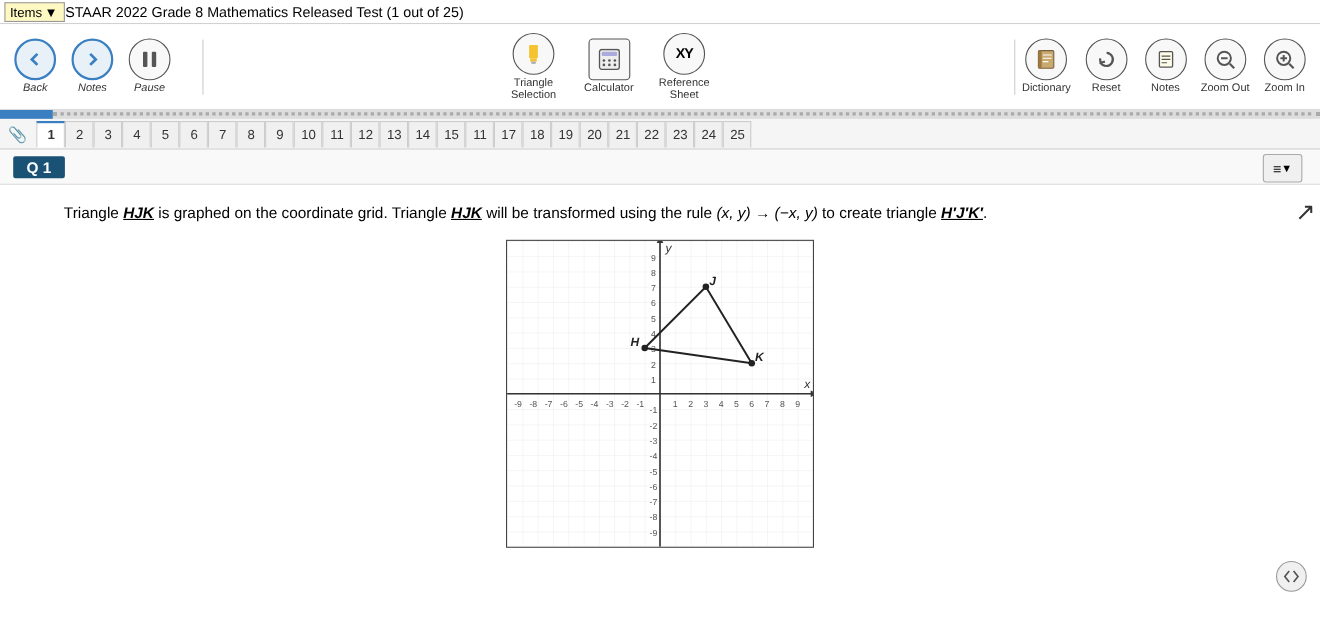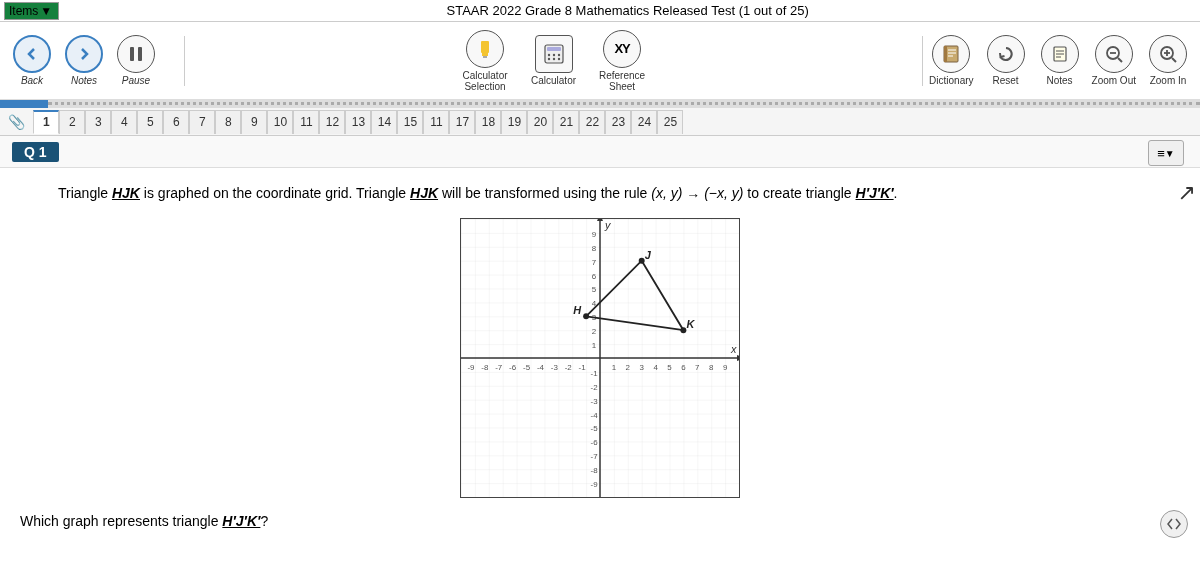--- a/index.html
+++ b/index.html
@@ -14,26 +14,26 @@
       border-bottom: 1px solid #ccc;
       padding: 0 4px;
     }
     #items-dropdown {
       display: flex;
       align-items: flex-end;
       border: 1px solid #999;
       padding: 1px 4px;
       font-size: 12px;
       cursor: pointer;
-      background: #15803d;
+      background: #fef9c3;
     }
     #items-dropdown span { margin-right: 2px; }
     #title-text {
       flex: 1;
-      text-align: center;
+      text-align: left;
       font-size: 13px;
       font-weight: normal;
     }
 
     
     #toolbar {
       display: flex;
       align-items: center;
       height: 78px;
       background: #fff;
@@ -306,21 +306,21 @@
 
   <div class="tool-group-center">
     <div class="tool-btn">
       <div class="icon-circle">
         <svg width="20" height="20" viewBox="0 0 20 20">
           <rect x="6" y="2" width="8" height="12" rx="1" fill="#f4c430"></rect>
           <rect x="7" y="14" width="6" height="3" fill="#f4c430"></rect>
           <rect x="8" y="17" width="4" height="2" fill="#aaa"></rect>
         </svg>
       </div>
-      <label style="max-width:56px;line-height:1.1;">Calculator Selection</label>
+      <label style="max-width:56px;line-height:1.1;">Triangle Selection</label>
     </div>
     <div class="tool-btn">
       <div class="icon-square">
         <svg width="22" height="20" viewBox="0 0 22 20">
           <rect x="2" y="1" width="18" height="18" rx="2" fill="#eee" stroke="#555" stroke-width="1.2"></rect>
           <rect x="4" y="3" width="14" height="4" rx="1" fill="#aad"></rect>
           <circle cx="6" cy="11" r="1.2" fill="#555"></circle>
             <circle cx="11" cy="11" r="1.2" fill="#555"></circle>
             <circle cx="16" cy="11" r="1.2" fill="#555"></circle>
           <circle cx="6" cy="15" r="1.2" fill="#555"></circle>
@@ -522,23 +522,20 @@
         <text x="185" y="40" font-size="11" fill="#222" font-style="italic" font-weight="bold">J</text>
 
         <text x="227" y="110" font-size="11" fill="#222" font-style="italic" font-weight="bold">K</text>
 
         <circle cx="126" cy="98" r="3" fill="#222"></circle>
         <circle cx="182" cy="42" r="3" fill="#222"></circle>
         <circle cx="224" cy="112" r="3" fill="#222"></circle>
       </svg>
     </div>
 
-    <div id="answer-area" style="padding:6px 0;font-size:14px;">
-      <span>Which graph represents triangle </span><span style="font-style:italic;font-weight:bold;text-decoration:underline;">H′J′K′</span><span>?</span>
-    </div>
   </div>
 
   <div id="bottom-nav" style="position:absolute;bottom:6px;right:12px;">
     <div class="nav-circle">
       <svg width="16" height="14" viewBox="0 0 16 14">
         <polyline points="6,2 2,7 6,12" stroke="#555" stroke-width="1.5" fill="none"></polyline>
         <polyline points="10,2 14,7 10,12" stroke="#555" stroke-width="1.5" fill="none"></polyline>
       </svg>
     </div>
   </div>

